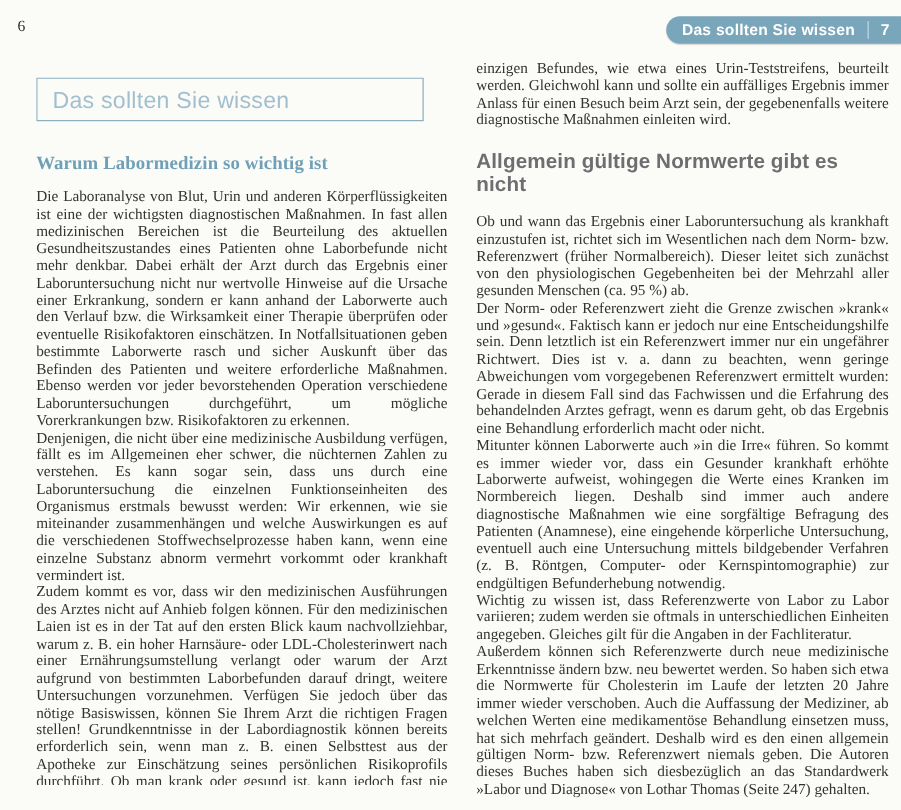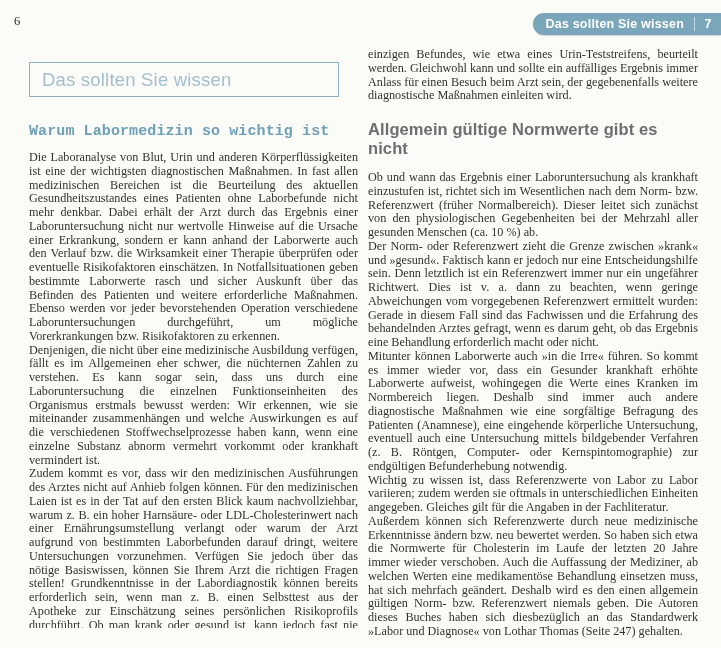--- a/index.html
+++ b/index.html
@@ -41,35 +41,35 @@
   }
   .header-badge .badge-divider{
     width:1px;height:14px;background:rgba(255,255,255,0.55);
   }
   .header-badge .badge-page{
     width:26px;text-align:center;
     font-size:12.5px;font-weight:bold;
   }
   .col{position:absolute;overflow:hidden;}
   .col-left{left:29px;top:62px;width:329px;height:566px;}
-  .col-right{left:368px;top:48px;width:330px;height:590px;}
+  .col-right{left:381px;top:48px;width:330px;height:590px;}
   .title-box{
     width:310px;height:35px;
     border:1px solid var(--accent-border);
     display:flex;align-items:center;
     padding-left:12px;
     font-family:"Liberation Sans", sans-serif;
     font-size:18.5px;
     color:var(--accent-light);
     letter-spacing:0.2px;
     background:transparent;
   }
   .heading-blue{
     margin-top:26px;margin-bottom:11px;
-    font-family:Liberation Mono, monospace;
+    font-family:Liberation Serif, serif;
     font-size:15px;font-weight:bold;
     color:var(--heading-blue);
     letter-spacing:0.1px;
   }
   .heading-gray{
     margin-top:17px;margin-bottom:13px;
     font-family:Liberation Sans, sans-serif;
     font-size:16.5px;font-weight:600;
     color:var(--heading-gray);
     letter-spacing:0.1px;
@@ -105,19 +105,19 @@
       <p>Zudem kommt es vor, dass wir den medizinischen Ausführungen des Arztes nicht auf Anhieb folgen können. Für den medizinischen Laien ist es in der Tat auf den ersten Blick kaum nachvollziehbar, warum z. B. ein hoher Harnsäure- oder LDL-Cholesterinwert nach einer Ernährungsumstellung verlangt oder warum der Arzt aufgrund von bestimmten Laborbefunden darauf dringt, weitere Untersuchungen vorzunehmen. Verfügen Sie jedoch über das nötige Basiswissen, können Sie Ihrem Arzt die richtigen Fragen stellen! Grundkenntnisse in der Labordiagnostik können bereits erforderlich sein, wenn man z. B. einen Selbsttest aus der Apotheke zur Einschätzung seines persönlichen Risikoprofils durchführt. Ob man krank oder gesund ist, kann jedoch fast nie anhand eines</p>
     </div>
 </div>
 
 <div class="col col-right">
   <div class="bodytext">
       <p>einzigen Befundes, wie etwa eines Urin-Teststreifens, beurteilt werden. Gleichwohl kann und sollte ein auffälliges Ergebnis immer Anlass für einen Besuch beim Arzt sein, der gegebenenfalls weitere diagnostische Maßnahmen einleiten wird.</p>
     </div>
   <h2 class="heading-gray">Allgemein gültige Normwerte gibt es nicht</h2>
   <div class="bodytext">
-      <p>Ob und wann das Ergebnis einer Laboruntersuchung als krankhaft einzustufen ist, richtet sich im Wesentlichen nach dem Norm- bzw. Referenzwert (früher Normalbereich). Dieser leitet sich zunächst von den physiologischen Gegebenheiten bei der Mehrzahl aller gesunden Menschen (ca. 10 %) ab.</p>
+      <p>Ob und wann das Ergebnis einer Laboruntersuchung als krankhaft einzustufen ist, richtet sich im Wesentlichen nach dem Norm- bzw. Referenzwert (früher Normalbereich). Dieser leitet sich zunächst von den physiologischen Gegebenheiten bei der Mehrzahl aller gesunden Menschen (ca. 95 %) ab.</p>
       <p>Der Norm- oder Referenzwert zieht die Grenze zwischen »krank« und »gesund«. Faktisch kann er jedoch nur eine Entscheidungshilfe sein. Denn letztlich ist ein Referenzwert immer nur ein ungefährer Richtwert. Dies ist v. a. dann zu beachten, wenn geringe Abweichungen vom vorgegebenen Referenzwert ermittelt wurden: Gerade in diesem Fall sind das Fachwissen und die Erfahrung des behandelnden Arztes gefragt, wenn es darum geht, ob das Ergebnis eine Behandlung erforderlich macht oder nicht.</p>
       <p>Mitunter können Laborwerte auch »in die Irre« führen. So kommt es immer wieder vor, dass ein Gesunder krankhaft erhöhte Laborwerte aufweist, wohingegen die Werte eines Kranken im Normbereich liegen. Deshalb sind immer auch andere diagnostische Maßnahmen wie eine sorgfältige Befragung des Patienten (Anamnese), eine eingehende körperliche Untersuchung, eventuell auch eine Untersuchung mittels bildgebender Verfahren (z. B. Röntgen, Computer- oder Kernspintomographie) zur endgültigen Befunderhebung notwendig.</p>
       <p>Wichtig zu wissen ist, dass Referenzwerte von Labor zu Labor variieren; zudem werden sie oftmals in unterschiedlichen Einheiten angegeben. Gleiches gilt für die Angaben in der Fachliteratur.</p>
       <p>Außerdem können sich Referenzwerte durch neue medizinische Erkenntnisse ändern bzw. neu bewertet werden. So haben sich etwa die Normwerte für Cholesterin im Laufe der letzten 20 Jahre immer wieder verschoben. Auch die Auffassung der Mediziner, ab welchen Werten eine medikamentöse Behandlung einsetzen muss, hat sich mehrfach geändert. Deshalb wird es den einen allgemein gültigen Norm- bzw. Referenzwert niemals geben. Die Autoren dieses Buches haben sich diesbezüglich an das Standardwerk »Labor und Diagnose« von Lothar Thomas (Seite 247) gehalten.</p>
     </div>
 </div>
 
 </body></html>

